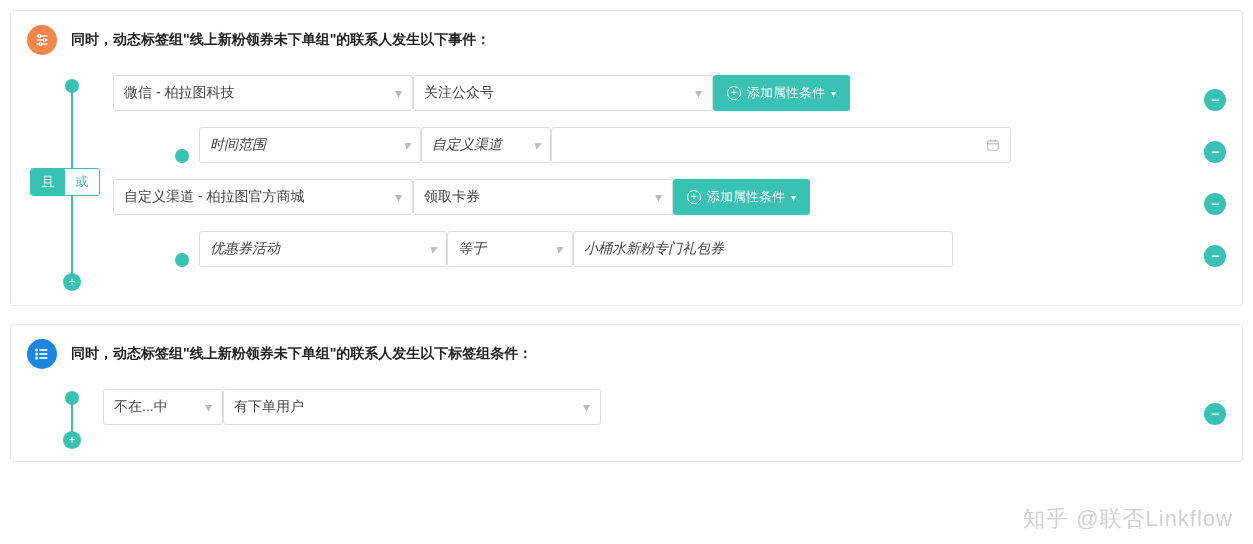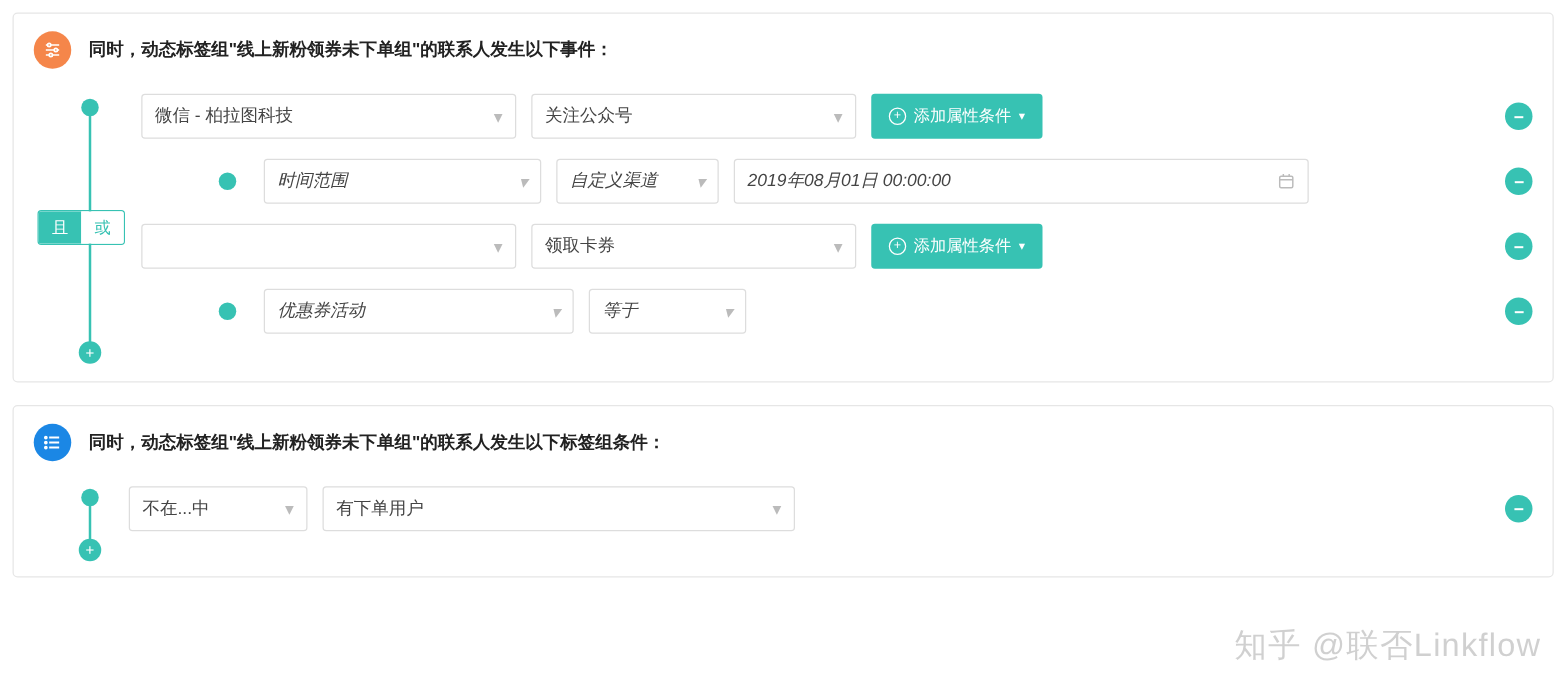--- a/index.html
+++ b/index.html
@@ -106,22 +106,21 @@
   }
   .rows {
     flex: 1;
     display: flex;
     flex-direction: column;
     gap: 16px;
     padding-left: 24px;
   }
   .row {
     display: flex;
-    align-items: center;
-    gap: 12px;
+    align-items: flex-end;
   }
   .row.sub {
     padding-left: 52px;
     font-style: italic;
   }
   .sub-rail {
     width: 34px;
     display: flex;
     justify-content: center;
   }
@@ -190,21 +189,21 @@
     align-items: center;
     justify-content: center;
     cursor: pointer;
     font-weight: 700;
     flex-shrink: 0;
   }
   .watermark {
     position: fixed;
     right: 20px;
     bottom: 10px;
-    font-size: 26px;
+    font-size: 22px;
     color: rgba(120,120,120,0.35);
     font-weight: 500;
     letter-spacing: 1px;
     pointer-events: none;
   }
   svg { display: block; }
 </style>
 </head>
 <body>
 
@@ -234,21 +233,21 @@
       </div>
     </div>
 
     <div class="rows">
 
       <div class="row">
         <div class="sel" style="width:300px">
           <span>微信 - 柏拉图科技</span>
           <span class="caret">▾</span>
         </div>
-        <div class="sel" style="width:260px">
+        <div class="sel" style="width:300px">
           <span>关注公众号</span>
           <span class="caret">▾</span>
         </div>
         <div class="btn">
           <span class="plus-c">+</span>
           <span>添加属性条件</span>
           <span class="caret">▾</span>
         </div>
         <div class="spacer"></div>
         <div class="minus">−</div>
@@ -260,36 +259,36 @@
           </div>
         <div class="sel" style="width:222px">
           <span>时间范围</span>
           <span class="caret">▾</span>
         </div>
         <div class="sel" style="width:130px">
           <span>自定义渠道</span>
           <span class="caret">▾</span>
         </div>
         <div class="inp" style="width:460px">
-          <span>2019年08月01日 00:00:00</span>
           <span class="cal-icon">
             <svg width="14" height="14" viewBox="0 0 24 24" fill="none" stroke="currentColor" stroke-width="2">
               <rect x="3" y="5" width="18" height="16" rx="2"></rect>
                 <line x1="3" y1="10" x2="21" y2="10"></line>
               <line x1="8" y1="2" x2="8" y2="6"></line>
                 <line x1="16" y1="2" x2="16" y2="6"></line>
             </svg>
           </span>
         </div>
         <div class="spacer"></div>
         <div class="minus">−</div>
       </div>
 
       <div class="row">
         <div class="sel" style="width:300px">
+          <span>自定义渠道 - 柏拉图官方商城</span>
           <span class="caret">▾</span>
         </div>
         <div class="sel" style="width:260px">
           <span>领取卡券</span>
           <span class="caret">▾</span>
         </div>
         <div class="btn">
           <span class="plus-c">+</span>
           <span>添加属性条件</span>
           <span class="caret">▾</span>
@@ -302,20 +301,23 @@
         <div class="sub-rail">
             <div class="sub-dot"></div>
           </div>
         <div class="sel" style="width:248px">
           <span>优惠券活动</span>
           <span class="caret">▾</span>
         </div>
         <div class="sel" style="width:126px">
           <span>等于</span>
           <span class="caret">▾</span>
+        </div>
+        <div class="inp" style="width:380px">
+          <span>小桶水新粉专门礼包券</span>
         </div>
         <div class="spacer"></div>
         <div class="minus">−</div>
       </div>
 
       <div style="height:6px"></div>
     </div>
   </div>
 </div>
 
@@ -335,21 +337,21 @@
   </div>
 
   <div class="body">
     <div class="rail" style="width:36px">
       <div class="rail-line" style="top:6px;bottom:6px"></div>
       <div class="rail-dot" style="top:2px"></div>
       <div class="rail-plus" style="bottom:-4px">+</div>
     </div>
     <div class="rows" style="padding-left:14px">
       <div class="row">
-        <div class="sel" style="width:143px">
+        <div class="sel" style="width:120px">
           <span>不在...中</span>
           <span class="caret">▾</span>
         </div>
         <div class="sel" style="width:378px">
           <span>有下单用户</span>
           <span class="caret">▾</span>
         </div>
         <div class="spacer"></div>
         <div class="minus">−</div>
       </div>

